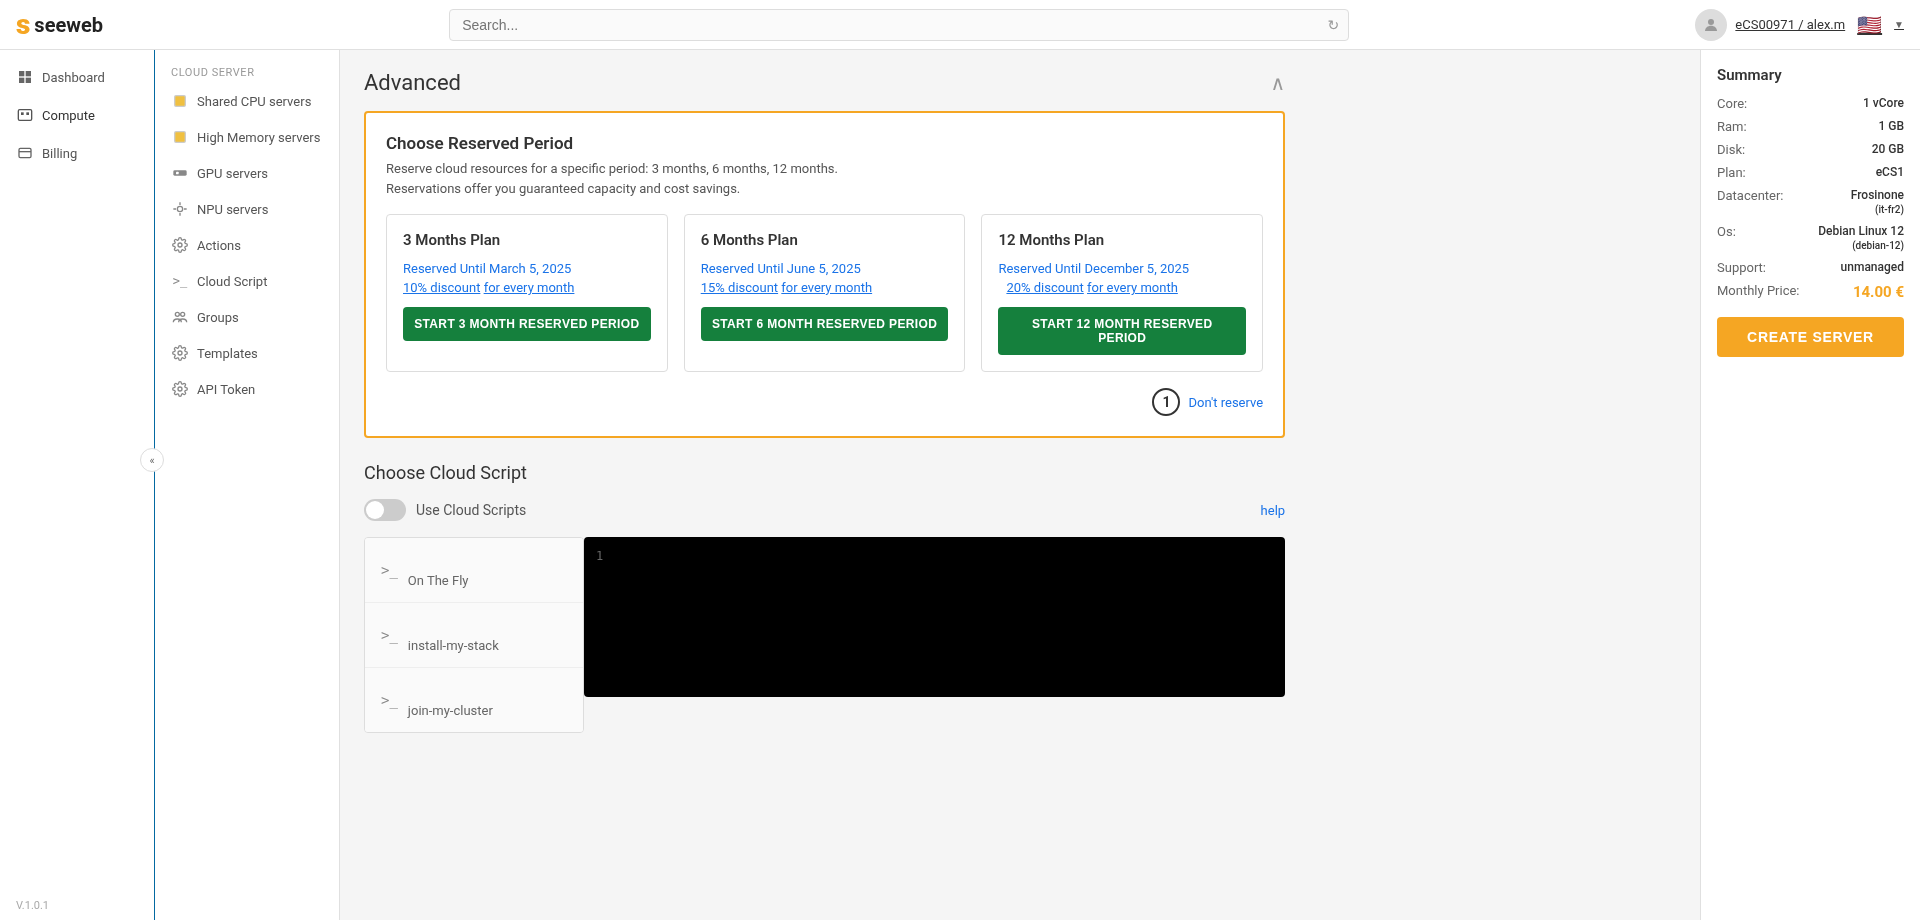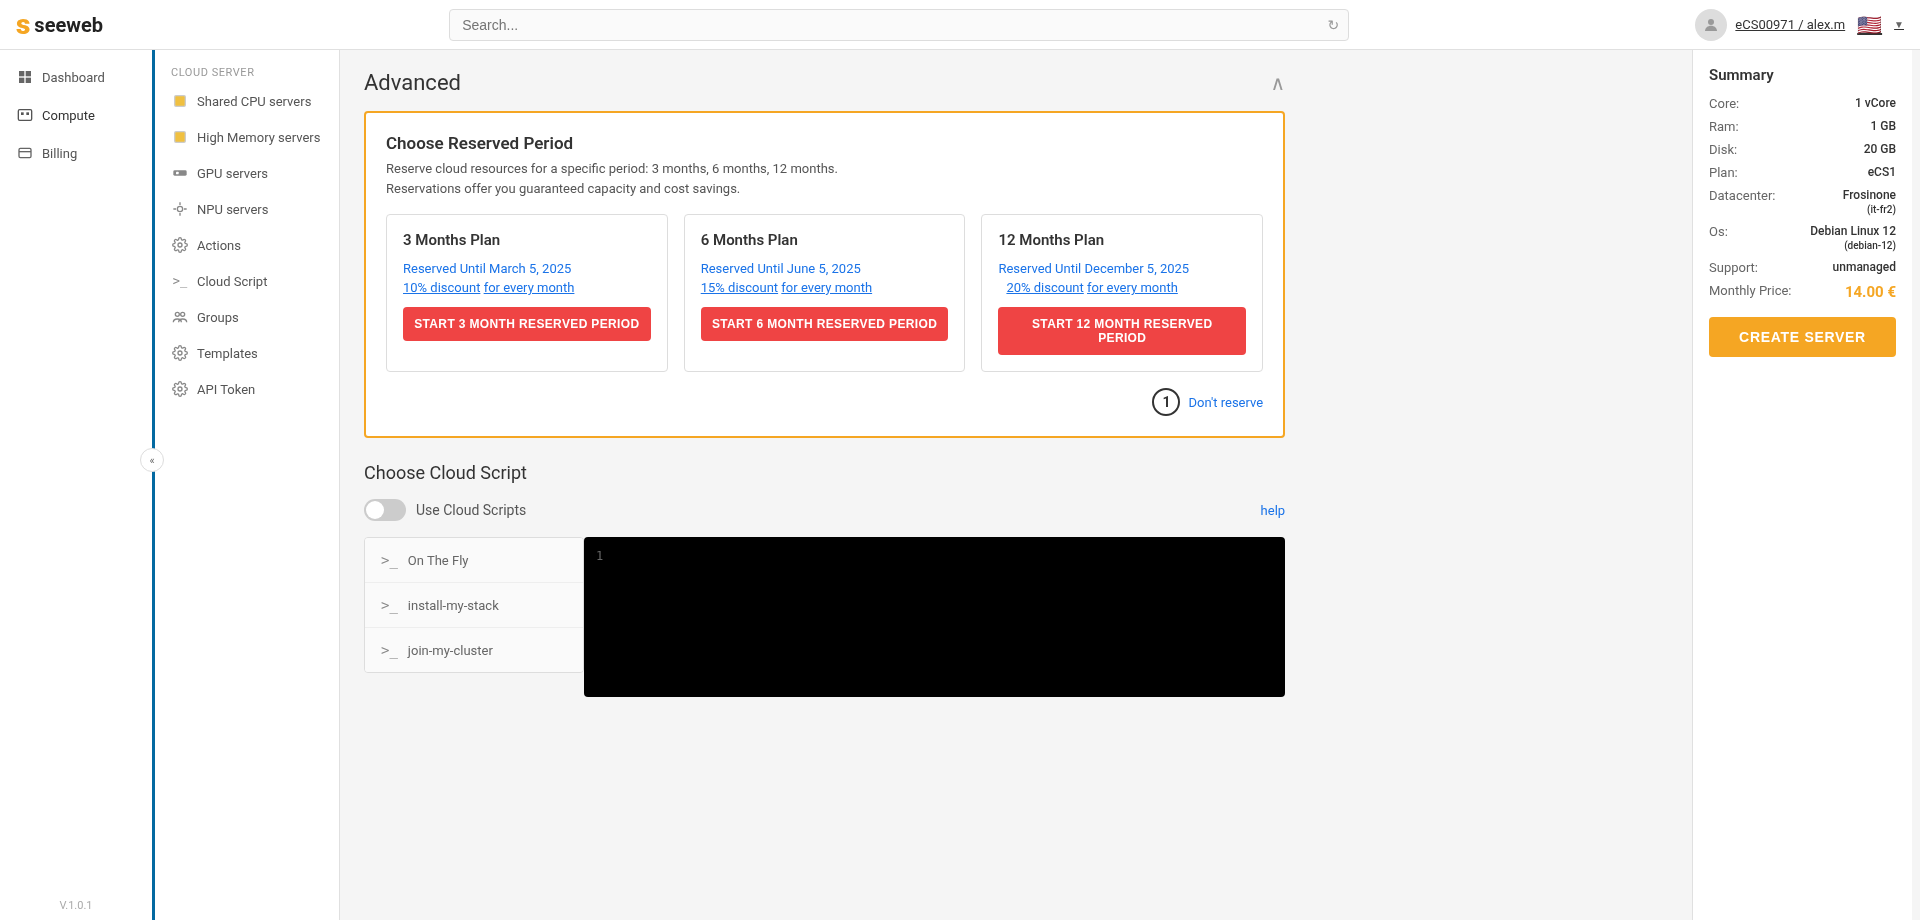--- a/index.html
+++ b/index.html
@@ -13,39 +13,39 @@
     .topbar-search input { width: 100%; padding: 7px 55px 7px 12px; border: 1px solid #ddd; border-radius: 4px; font-size: 14px; outline: none; background: #fafafa; }
     .topbar-search-icon { position: absolute; right: 10px; top: 50%; transform: translateY(-50%); color: #999; cursor: pointer; }
     .topbar-right { display: flex; align-items: center; gap: 12px; text-decoration: underline; }
     .user-info { display: flex; align-items: center; gap: 8px; cursor: pointer; }
     .user-avatar { width: 32px; height: 32px; border-radius: 50%; background: #ddd; display: flex; align-items: center; justify-content: center; }
     .user-name { font-size: 13px; color: #333; }
     .flag { font-size: 20px; }
     .chevron-down { font-size: 10px; color: #666; }
 
     
-    .sidebar { position: fixed; top: 50px; left: 0; width: 155px; height: calc(920px - 50px); background: #fff; border-right: 3px solid #0369a1; display: flex; flex-direction: column; z-index: 90; text-align: center; }
+    .sidebar { position: fixed; top: 50px; left: 0; width: 155px; height: calc(920px - 50px); background: #fff; border-right: 1px solid #0369a1; display: flex; flex-direction: column; z-index: 90; }
     .sidebar-nav { padding: 8px 0; flex: 1; }
     .sidebar-item { display: flex; align-items: center; gap: 8px; padding: 10px 16px; cursor: pointer; color: #555; font-size: 13px; }
     .sidebar-item.active { color: #333; }
     .sidebar-icon { width: 18px; height: 18px; display: flex; align-items: center; justify-content: center; font-size: 14px; flex-shrink: 0; }
     .sidebar-version { padding: 8px 16px; font-size: 11px; color: #aaa; }
     .sidebar-collapse { position: fixed; left: 140px; top: 50%; transform: translateY(-50%); background: #fff; border: 1px solid #ddd; border-radius: 50%; width: 24px; height: 24px; display: flex; align-items: center; justify-content: center; cursor: pointer; z-index: 95; color: #666; font-size: 11px; }
 
     
     .sub-sidebar { position: fixed; top: 50px; left: 155px; width: 185px; height: calc(920px - 50px); background: #fff; border-right: 1px solid #e0e0e0; z-index: 85; padding-top: 8px; }
     .sub-sidebar-label { font-size: 11px; color: #999; text-transform: uppercase; padding: 8px 16px 4px; letter-spacing: 0.05em; }
     .sub-sidebar-item { display: flex; align-items: center; gap: 8px; padding: 9px 16px; cursor: pointer; color: #555; font-size: 13px; }
     .sub-sidebar-icon { width: 18px; height: 18px; display: flex; align-items: center; justify-content: center; font-size: 13px; flex-shrink: 0; }
 
     
     .main { margin-top: 50px; margin-left: 340px; margin-right: 220px; padding: 20px 24px; overflow-y: auto; height: calc(920px - 50px); background: #f5f5f5; }
 
     
-    .summary-panel { position: fixed; top: 50px; right: 8px; width: 220px; height: calc(920px - 50px); background: #fff; border-left: 1px solid #e0e0e0; padding: 16px; z-index: 80; }
+    .summary-panel { position: fixed; top: 50px; right: 0; width: 220px; height: calc(920px - 50px); background: #fff; border-left: 1px solid #e0e0e0; padding: 16px; z-index: 80; }
     .summary-title { font-size: 15px; font-weight: 600; margin-bottom: 12px; color: #333; }
     .summary-row { display: flex; justify-content: space-between; margin-bottom: 8px; font-size: 13px; gap: 38px; }
     .summary-label { color: #666; }
     .summary-value { color: #333; font-weight: 500; text-align: right; font-size: 12px; }
     .summary-price { font-size: 15px; color: #f5a623; font-weight: 700; }
     .create-btn { width: 100%; padding: 12px; background: #f5a623; border: none; border-radius: 4px; color: #fff; font-size: 14px; font-weight: 700; cursor: pointer; letter-spacing: 0.05em; margin-top: 8px; }
 
     
     .section-header { display: flex; align-items: center; justify-content: space-between; margin-bottom: 16px; }
     .section-title { font-size: 22px; font-weight: 400; color: #333; }
@@ -55,37 +55,37 @@
     .reserved-box { border: 2px solid #f5a623; border-radius: 4px; padding: 20px; margin-bottom: 24px; background: #fff; }
     .reserved-title { font-size: 17px; font-weight: 600; margin-bottom: 6px; }
     .reserved-desc { font-size: 13px; color: #555; line-height: 1.5; margin-bottom: 16px; }
     .plan-cards { display: flex; gap: 16px; margin-bottom: 16px; }
     .plan-card { flex: 1; border: 1px solid #ddd; border-radius: 4px; padding: 16px; background: #fff; }
     .plan-name { font-size: 15px; font-weight: 600; margin-bottom: 12px; color: #333; }
     .plan-until { font-size: 13px; color: #555; margin-bottom: 4px; }
     .plan-until span { color: #1a73e8; }
     .plan-discount { font-size: 13px; color: #555; margin-bottom: 12px; }
     .plan-discount span { color: #1a73e8; text-decoration: underline; }
-    .plan-btn { width: 100%; padding: 10px; background: #ef4444; border: none; border-radius: 4px; color: #fff; font-size: 12px; font-weight: 700; cursor: pointer; letter-spacing: 0.03em; }
+    .plan-btn { width: 100%; padding: 10px; background: #15803d; border: none; border-radius: 4px; color: #fff; font-size: 12px; font-weight: 700; cursor: pointer; letter-spacing: 0.03em; }
     .dont-reserve-row { display: flex; align-items: center; justify-content: flex-end; gap: 8px; }
     .step-badge { width: 28px; height: 28px; border-radius: 50%; border: 2px solid #333; display: flex; align-items: center; justify-content: center; font-weight: 700; font-size: 14px; color: #333; }
     .dont-reserve-link { color: #1a73e8; font-size: 13px; cursor: pointer; text-decoration: none; }
     .cloud-script-header { font-size: 18px; font-weight: 400; margin-bottom: 16px; }
     .toggle-row { display: flex; align-items: center; justify-content: space-between; margin-bottom: 16px; }
     .toggle-label { font-size: 14px; color: #555; }
     .help-link { color: #1a73e8; font-size: 13px; cursor: pointer; }
     .toggle { position: relative; width: 42px; height: 22px; }
     .toggle input { opacity: 0; width: 0; height: 0; }
     .toggle-slider { position: absolute; top: 0; left: 0; right: 0; bottom: 0; background: #ccc; border-radius: 22px; cursor: pointer; transition: 0.3s; }
     .toggle-slider:before { position: absolute; content: ''; height: 18px; width: 18px; left: 2px; bottom: 2px; background: white; border-radius: 50%; transition: 0.3s; }
     .scripts-list { border: 1px solid #ddd; border-radius: 4px; overflow: hidden; }
     .script-item { display: flex; align-items: center; gap: 10px; padding: 14px 16px; border-bottom: 1px solid #eee; cursor: pointer; background: #fafafa; }
     .script-item:last-child { border-bottom: none; }
     .script-prompt { font-size: 14px; color: #888; font-family: monospace; }
-    .script-name { font-size: 13px; color: #666; }
+    .script-name { font-size: 13px; color: #666; margin-top: 21px; }
     .code-editor { background: #000; border-radius: 4px; min-height: 160px; padding: 12px; color: #fff; font-family: monospace; font-size: 12px; display: flex; align-items: flex-start; }
     .scripts-and-editor { display: flex; gap: 0; }
     .scripts-col { width: 220px; flex-shrink: 0; }
     .editor-col { flex: 1; }
     .line-num { color: #666; margin-right: 8px; font-size: 12px; }
   </style>
 </head>
 <body>
 
 <div class="topbar">

